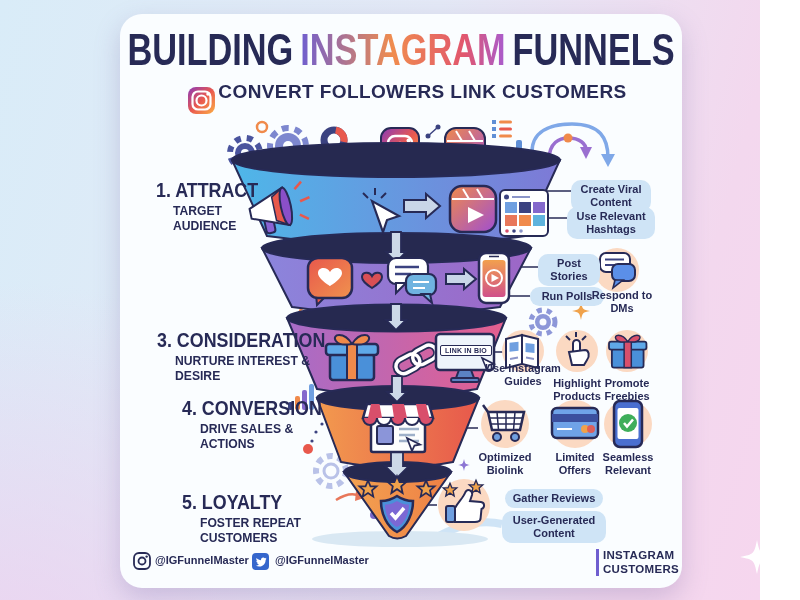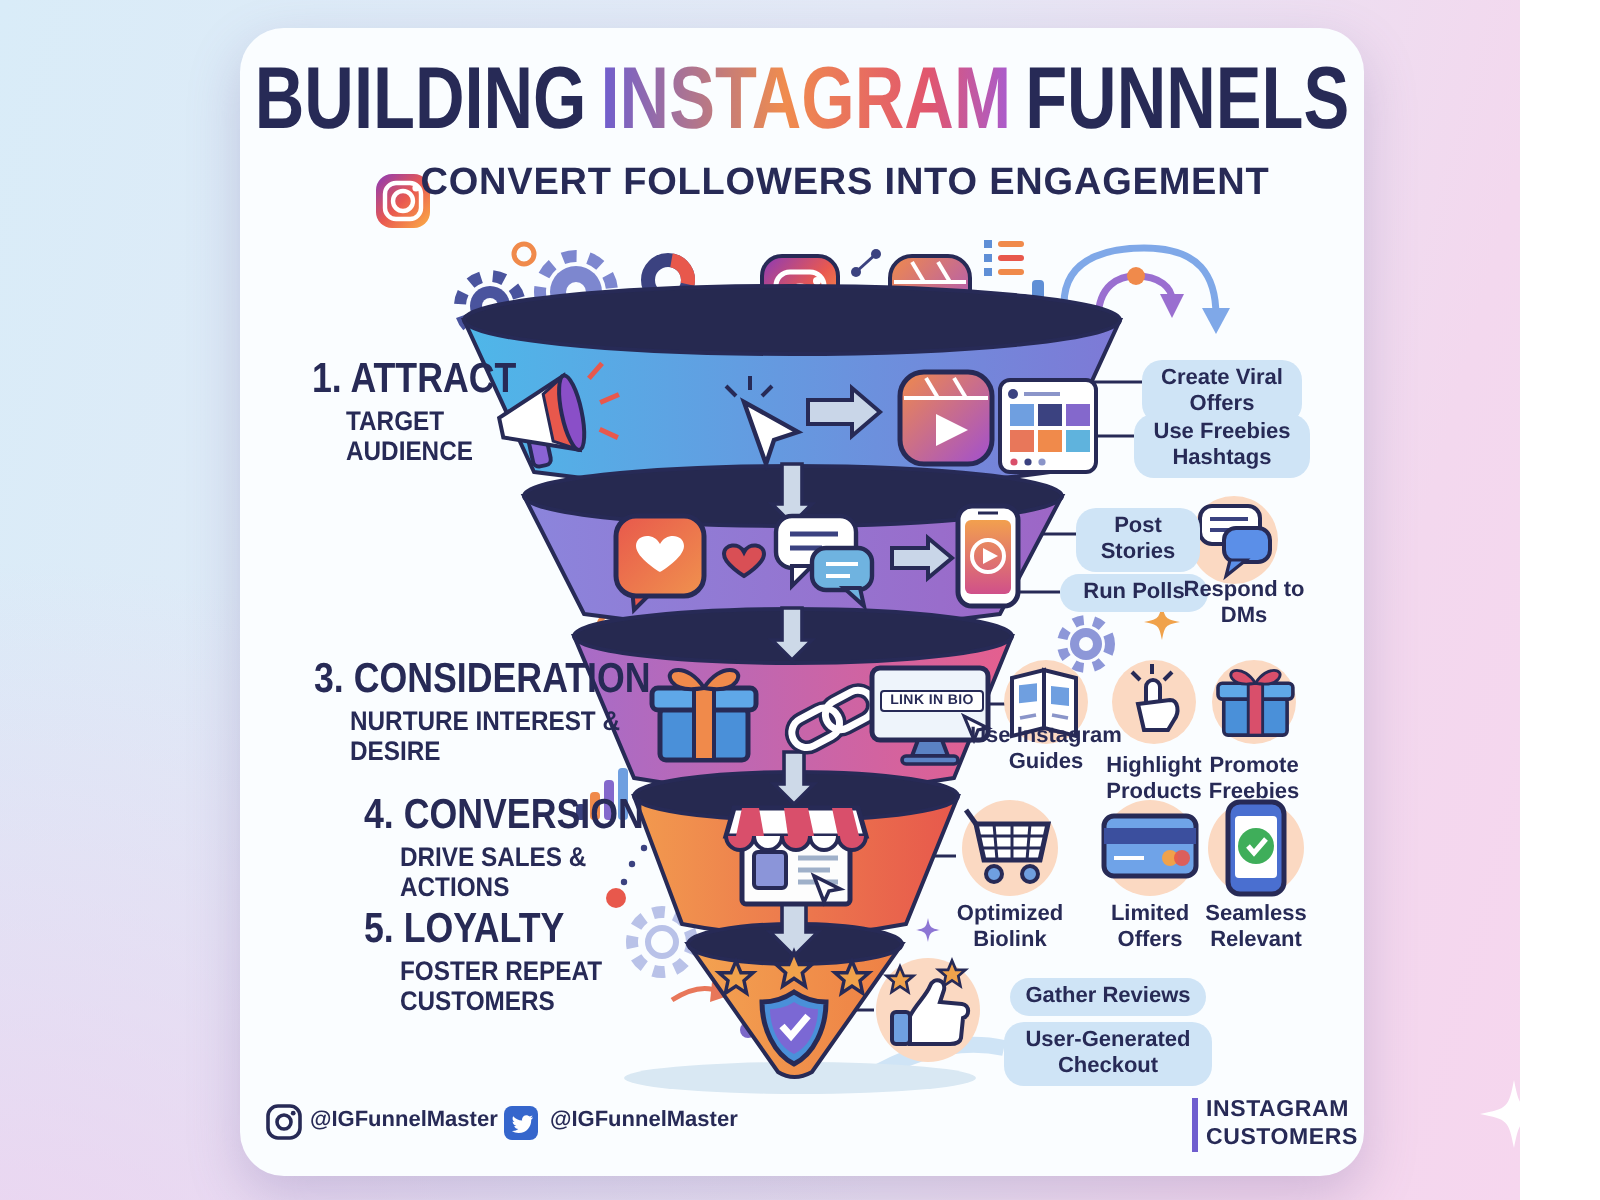--- a/index.html
+++ b/index.html
@@ -426,54 +426,54 @@
   </svg>
 
   <div class="hdr">
     <div class="title">
       <span>BUILDING</span>
       <span class="grad">INSTAGRAM</span>
       <span>FUNNELS</span>
     </div>
     <div class="subtitle-row">
       <span style="width:35px"></span>
-      <span class="subtitle">CONVERT FOLLOWERS INTO ENGAGEMENT</span>
+      <span class="subtitle">CONVERT FOLLOWERS LINK CUSTOMERS</span>
     </div>
   </div>
 
   <div class="txt stage-label" style="left:156px;top:179px">
     <div class="name-row"><span>1.</span> <span>ATTRACT</span></div>
     <div class="tagline" style="margin-left:17px;width:100px">TARGET AUDIENCE</div>
   </div>
   <div class="txt stage-label" style="left:157px;top:329px">
     <div class="name-row"><span>3.</span> <span>CONSIDERATION</span></div>
     <div class="tagline" style="margin-left:18px;width:150px">NURTURE INTEREST &amp; DESIRE</div>
   </div>
   <div class="txt stage-label" style="left:182px;top:397px">
     <div class="name-row"><span>4.</span> <span>CONVERSION</span></div>
     <div class="tagline" style="margin-left:18px;width:110px">DRIVE SALES &amp; ACTIONS</div>
   </div>
-  <div class="txt stage-label" style="left:182px;top:454px">
+  <div class="txt stage-label" style="left:182px;top:491px">
     <div class="name-row"><span>5.</span> <span>LOYALTY</span></div>
     <div class="tagline" style="margin-left:18px;width:135px">FOSTER REPEAT CUSTOMERS</div>
   </div>
 
-  <div class="pill" style="left:571px;top:180px;width:66px">Create Viral Offers</div>
-  <div class="pill" style="left:567px;top:207px;width:74px">Use Freebies Hashtags</div>
+  <div class="pill" style="left:571px;top:180px;width:66px">Create Viral Content</div>
+  <div class="pill" style="left:567px;top:207px;width:74px">Use Relevant Hashtags</div>
   <div class="pill" style="left:538px;top:254px;width:48px">Post Stories</div>
   <div class="pill" style="left:530px;top:287px;width:60px">Run Polls</div>
   <div class="iconlabel" style="left:622px;top:289px;width:62px">Respond to DMs</div>
   <div class="iconlabel" style="left:523px;top:362px;width:78px">Use Instagram Guides</div>
   <div class="iconlabel" style="left:577px;top:377px;width:62px">Highlight Products</div>
   <div class="iconlabel" style="left:627px;top:377px;width:60px">Promote Freebies</div>
   <div class="iconlabel" style="left:505px;top:451px;width:66px">Optimized Biolink</div>
   <div class="iconlabel" style="left:575px;top:451px;width:52px">Limited Offers</div>
   <div class="iconlabel" style="left:628px;top:451px;width:64px">Seamless Relevant</div>
   <div class="pill" style="left:505px;top:489px;width:84px">Gather Reviews</div>
-  <div class="pill" style="left:502px;top:511px;width:90px">User-Generated Checkout</div>
+  <div class="pill" style="left:502px;top:511px;width:90px">User-Generated Content</div>
 
   <div class="linkinbio">LINK IN BIO</div>
 
   <div class="handle" style="left:155px;top:554px">@IGFunnelMaster</div>
   <div class="handle" style="left:275px;top:554px">@IGFunnelMaster</div>
   <div class="badge">
     <div>INSTAGRAM</div>
     <div>CUSTOMERS</div>
   </div>
 </div>

